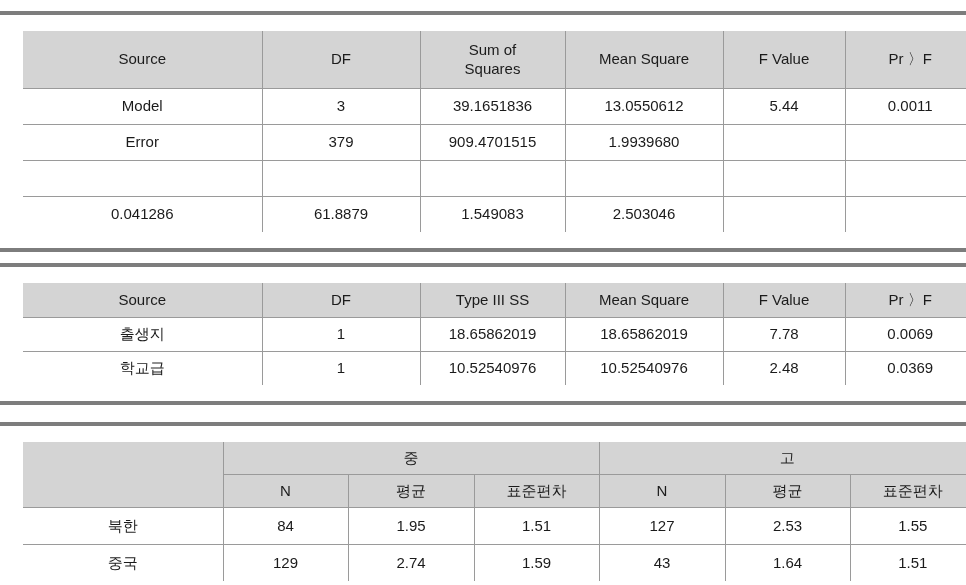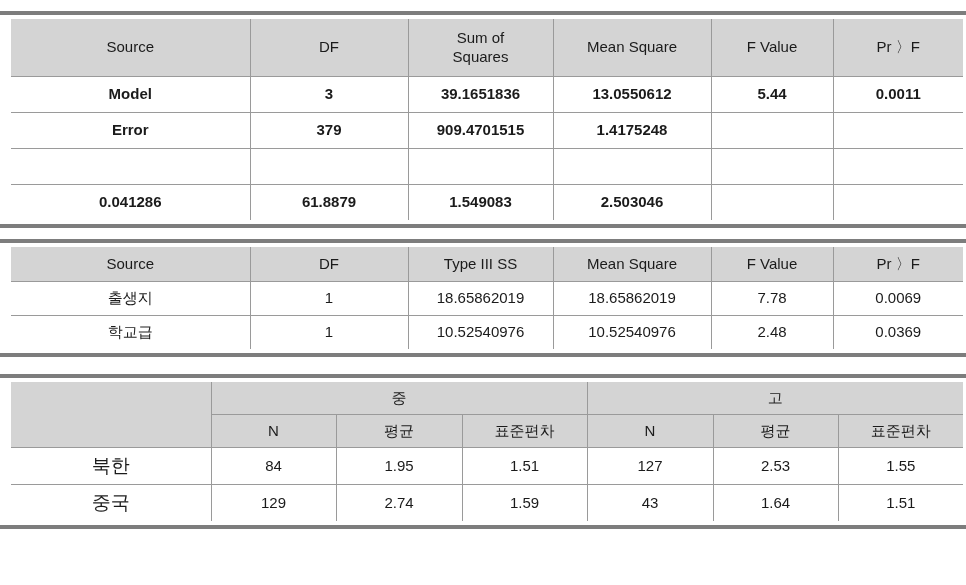--- a/index.html
+++ b/index.html
@@ -35,50 +35,50 @@
     vertical-align: middle;
     padding: 0;
     font-size: 15px;
     color: #1b1b1b;
     line-height: 1.25;
   }
   
   .tblwrap {
     border-top: 4px solid #7d7d7d;
     border-bottom: 4px solid #7d7d7d;
-    padding: 4px;
+    padding: 16px;
     background: #ffffff;
   }
   .tblwrap table.sas td,
   .tblwrap table.sas th {
     border-top-color: #9a9a9a;
     border-bottom-color: #9a9a9a;
   }
   .tblwrap table.sas tr:first-child > * { border-top: none; }
   .tblwrap table.sas tr:last-child > * { border-bottom: none; }
   table.sas tr > *:first-child { border-left: none; }
   table.sas tr > *:last-child { border-right: none; }
 
   th.hdr {
     background: #d4d4d4;
     font-weight: bold;
     font-size: 16px;
     color: #111111;
   }
   .t1 th.hdr { height: 57px; }
-  .t1 td.body { height: 35px; font-weight: bold; }
+  .t1 td.body { height: 35px; }
   .t1 td.blank { height: 35px; }
 
   .t2 th.hdr { height: 34px; }
   .t2 td.body { height: 33px; }
 
   .t3 th.grp { height: 32px; }
   .t3 th.sub { height: 32px; }
   .t3 td.body { height: 36px; }
-  .t3 td.rowlab { font-size: 19px; }
+  .t3 td.rowlab { font-size: 15px; }
 
   .gap-a { height: 11px; }
   .gap-b { height: 17px; }
   .top-pad { height: 11px; }
   .twoline { line-height: 1.15; }
 </style>
 </head>
 <body>
 
 <div class="page">
@@ -114,21 +114,21 @@
           <td class="body">39.1651836</td>
           <td class="body">13.0550612</td>
           <td class="body">5.44</td>
           <td class="body">0.0011</td>
         </tr>
 
         <tr>
           <td class="body">Error</td>
           <td class="body">379</td>
           <td class="body">909.4701515</td>
-          <td class="body">1.4175248</td>
+          <td class="body">1.9939680</td>
           <td class="body"></td>
           <td class="body"></td>
         </tr>
 
 
         <tr>
           <td class="blank"></td>
           <td class="blank"></td>
           <td class="blank"></td>
           <td class="blank"></td>

